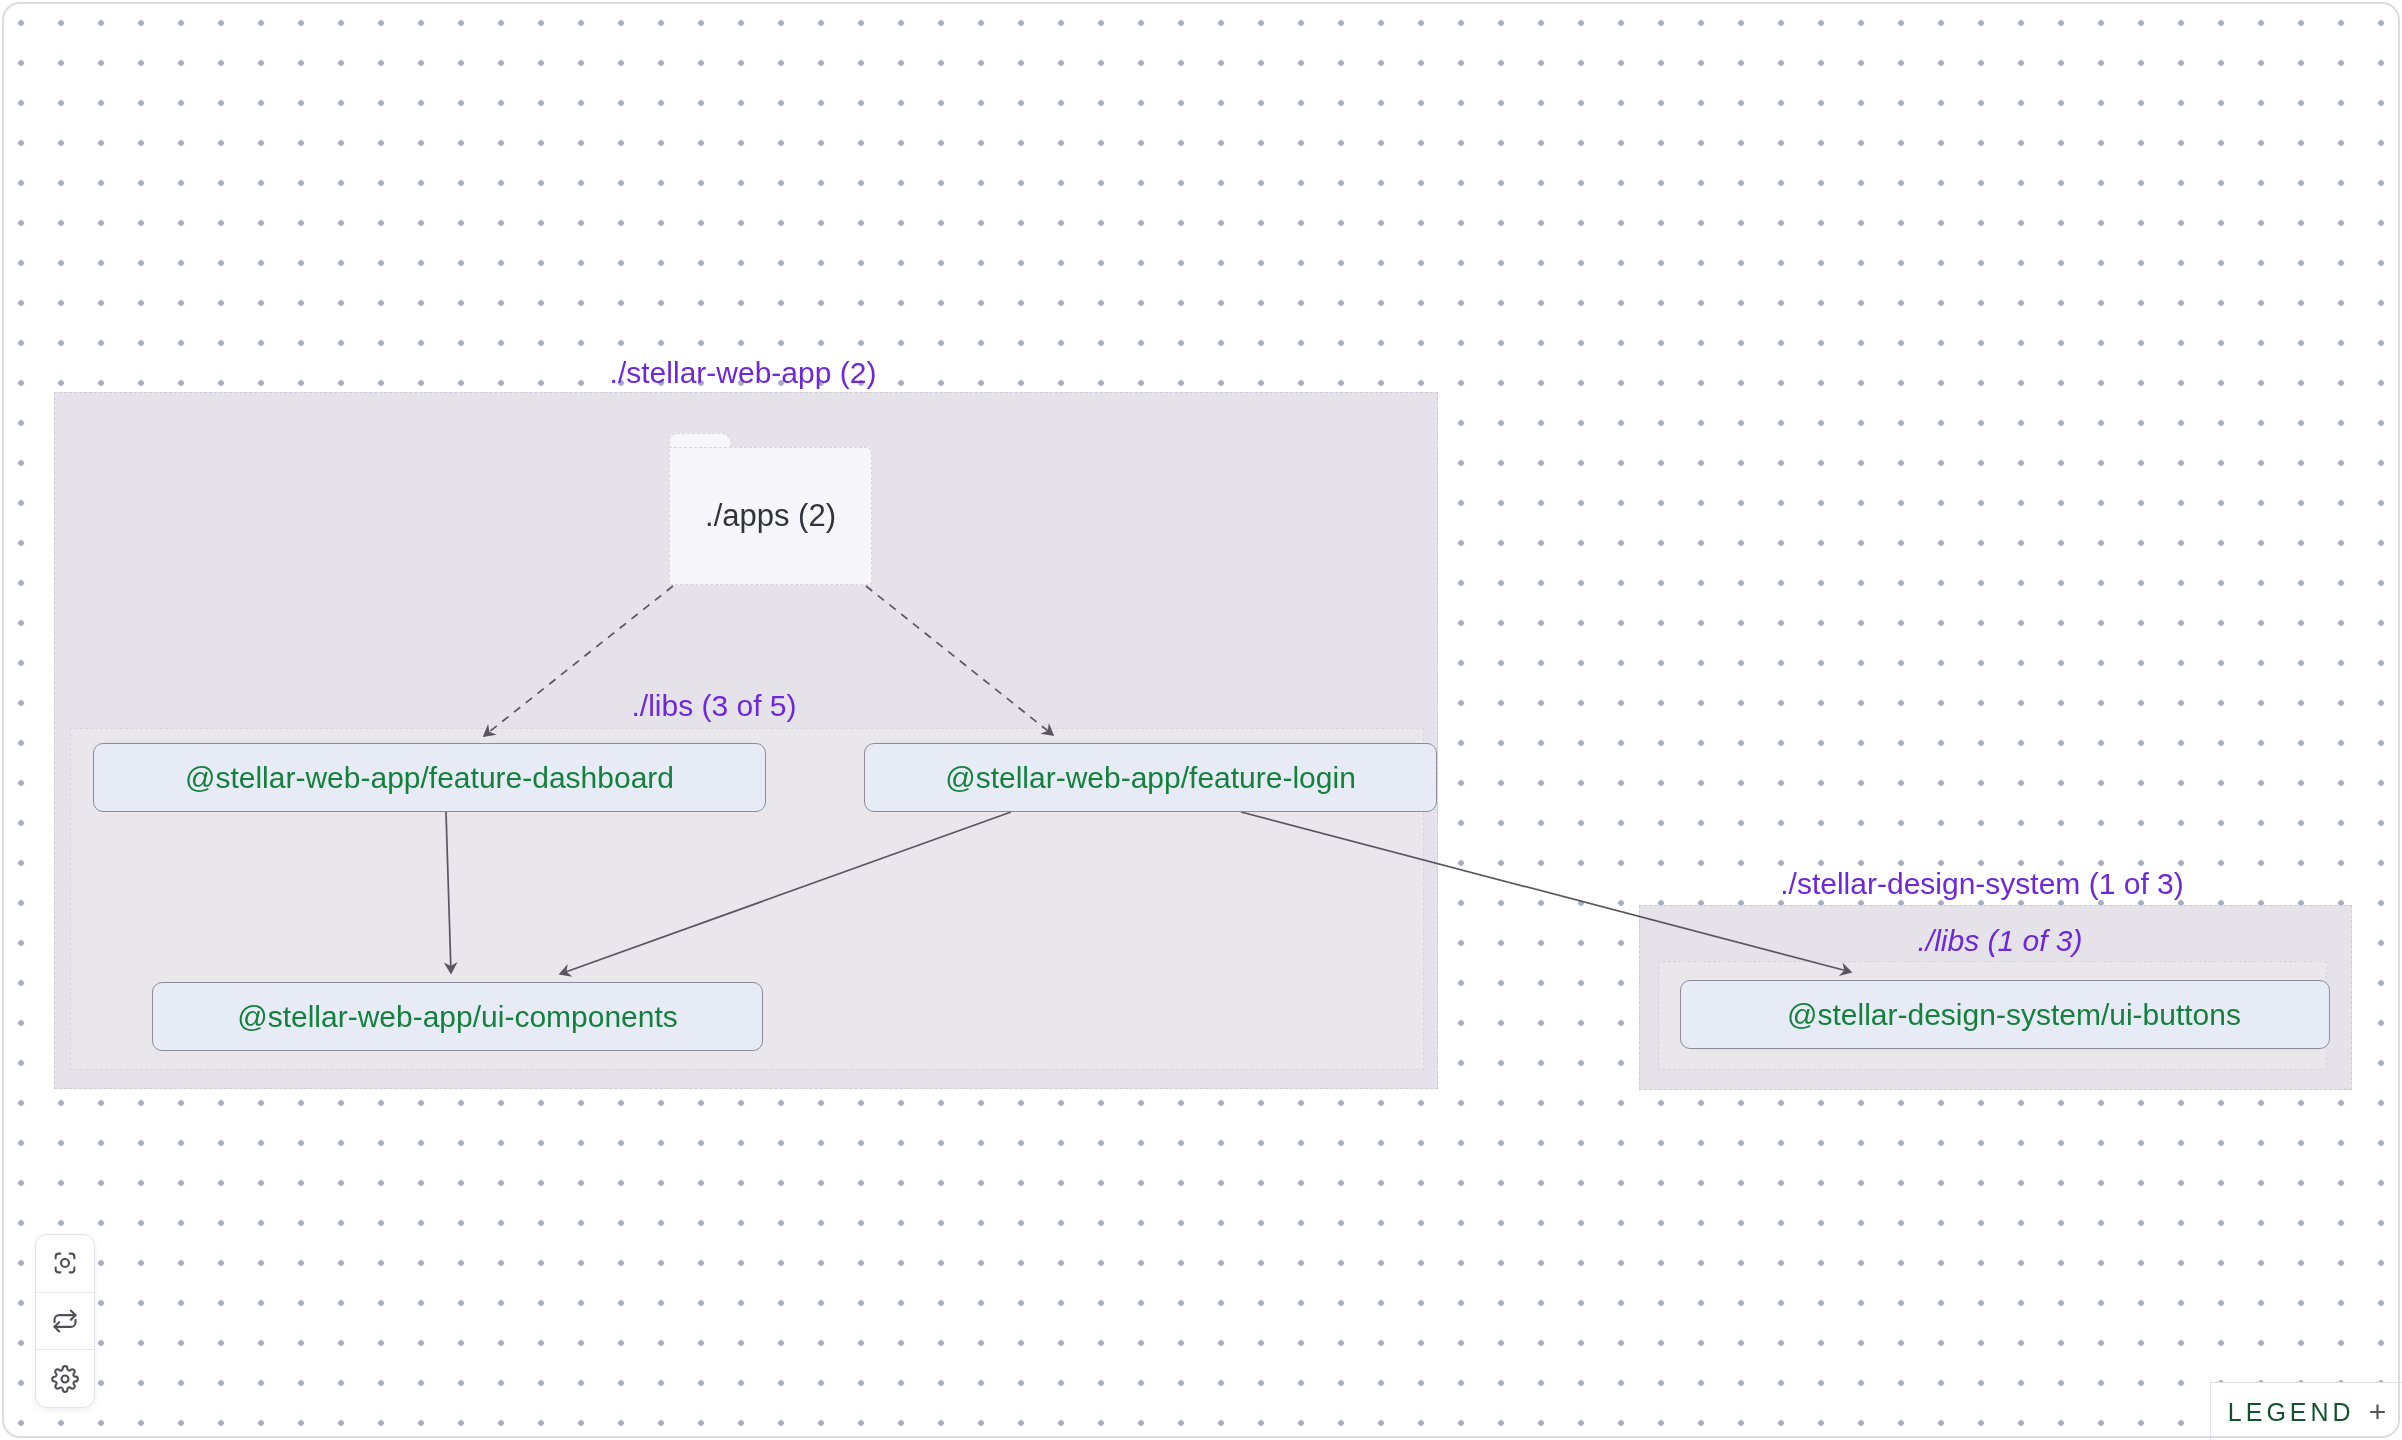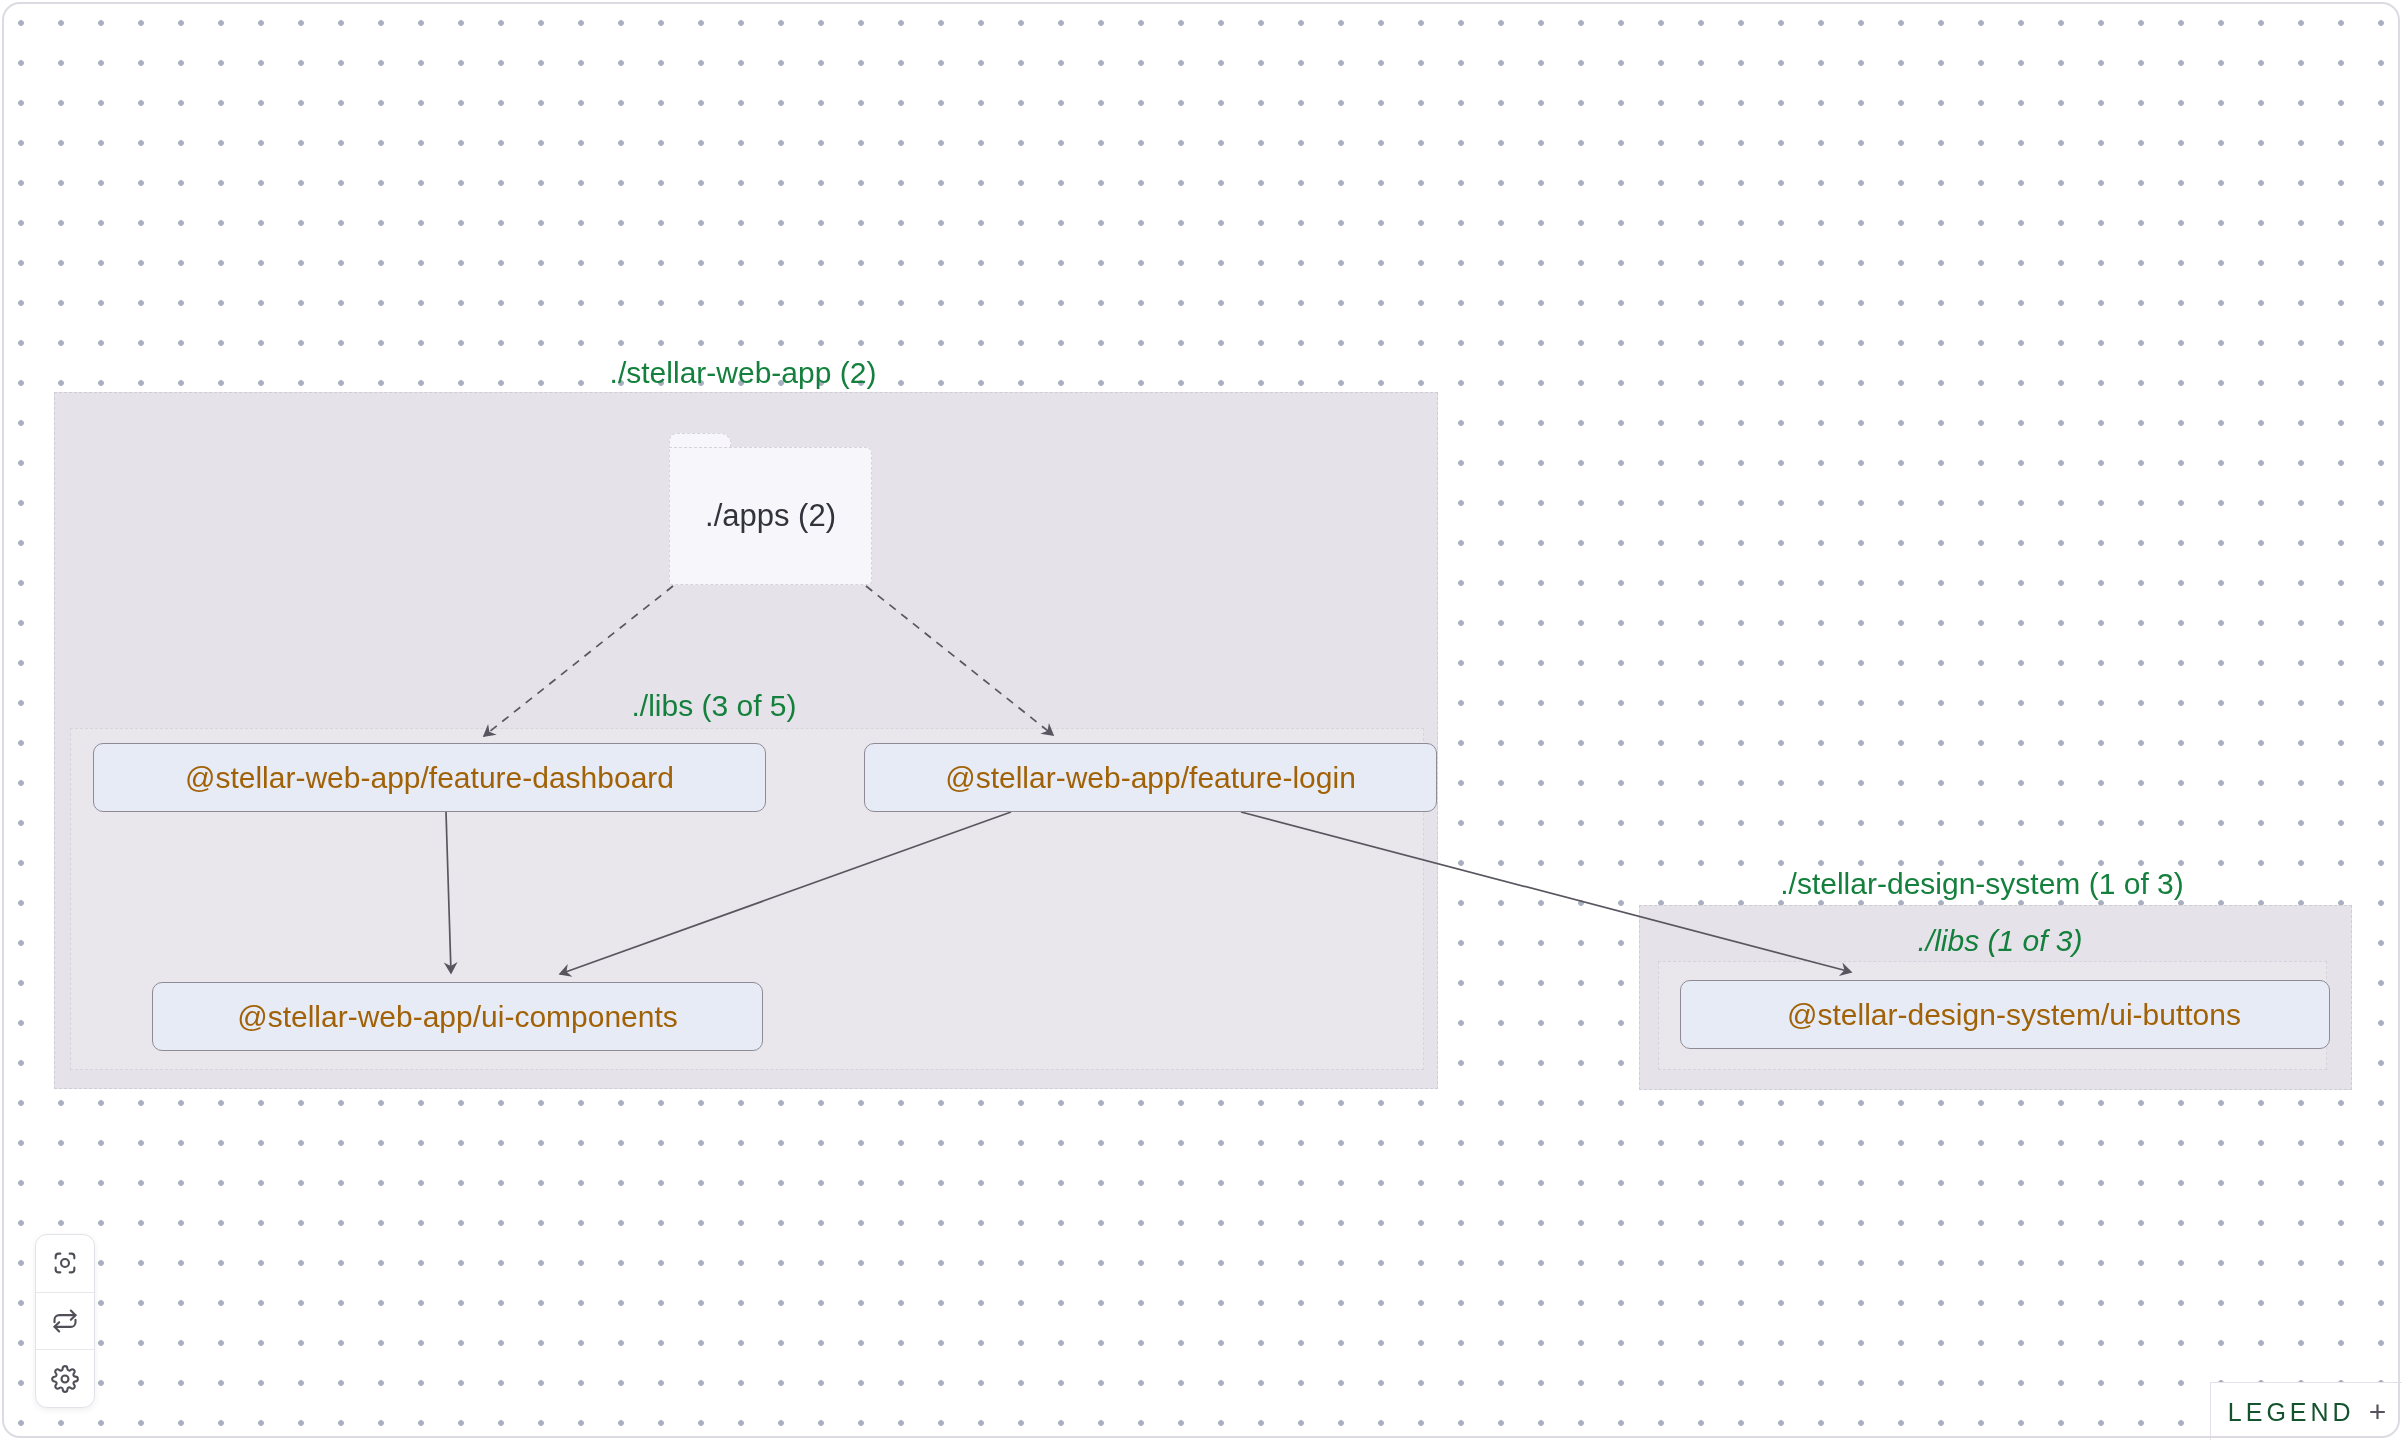--- a/index.html
+++ b/index.html
@@ -26,21 +26,21 @@
   .group-webapp{left:54px;top:392px;width:1382px;height:695px;}
   .group-design{left:1639px;top:905px;width:711px;height:183px;}
   .subgroup{
     position:absolute;border:1px dashed #d6d3dc;background:rgba(255,255,255,0.16);
   }
   .subgroup-webapp-libs{left:70px;top:728px;width:1352px;height:340px;}
   .subgroup-design-libs{left:1658px;top:961px;width:667px;height:107px;}
   
   .graph-title{
     position:absolute;transform:translateX(-50%);white-space:nowrap;
-    font-size:30px;color:#15803d;
+    font-size:30px;color:#6d28d9;
   }
   .title-webapp{left:743px;top:356px;}
   .title-design{left:1982px;top:867px;}
   .label-libs-webapp{left:714px;top:689px;}
   .label-libs-design{left:2000px;top:924px;font-style:italic;}
   
   .folder-tab{
     position:absolute;left:669px;top:433px;width:60px;height:22px;
     background:#f7f6fa;border:1px dashed #d6d3dc;border-bottom:none;
     border-radius:8px 10px 0 0;
@@ -50,21 +50,21 @@
     background:#f7f6fa;border:1px dashed #d6d3dc;
     border-radius:0 6px 4px 4px;
     display:flex;align-items:center;justify-content:center;
     font-size:31px;color:#32333b;white-space:nowrap;
   }
   
   .node{
     position:absolute;height:67px;
     background:#e7ebf5;border:1.5px solid #8e8b96;border-radius:10px;
     display:flex;align-items:center;justify-content:center;
-    font-size:30px;color:#a16207;white-space:nowrap;
+    font-size:30px;color:#15803d;white-space:nowrap;
   }
   .node-feature-dashboard{left:93px;top:743px;width:671px;}
   .node-feature-login{left:864px;top:743px;width:571px;}
   .node-ui-components{left:152px;top:982px;width:609px;}
   .node-ui-buttons{left:1680px;top:980px;width:630px;padding-left:18px;}
   
   .edges{position:absolute;left:0;top:0;width:2402px;height:1440px;pointer-events:none;}
   
   .controls{
     position:absolute;left:35px;top:1234px;width:58px;height:172px;

